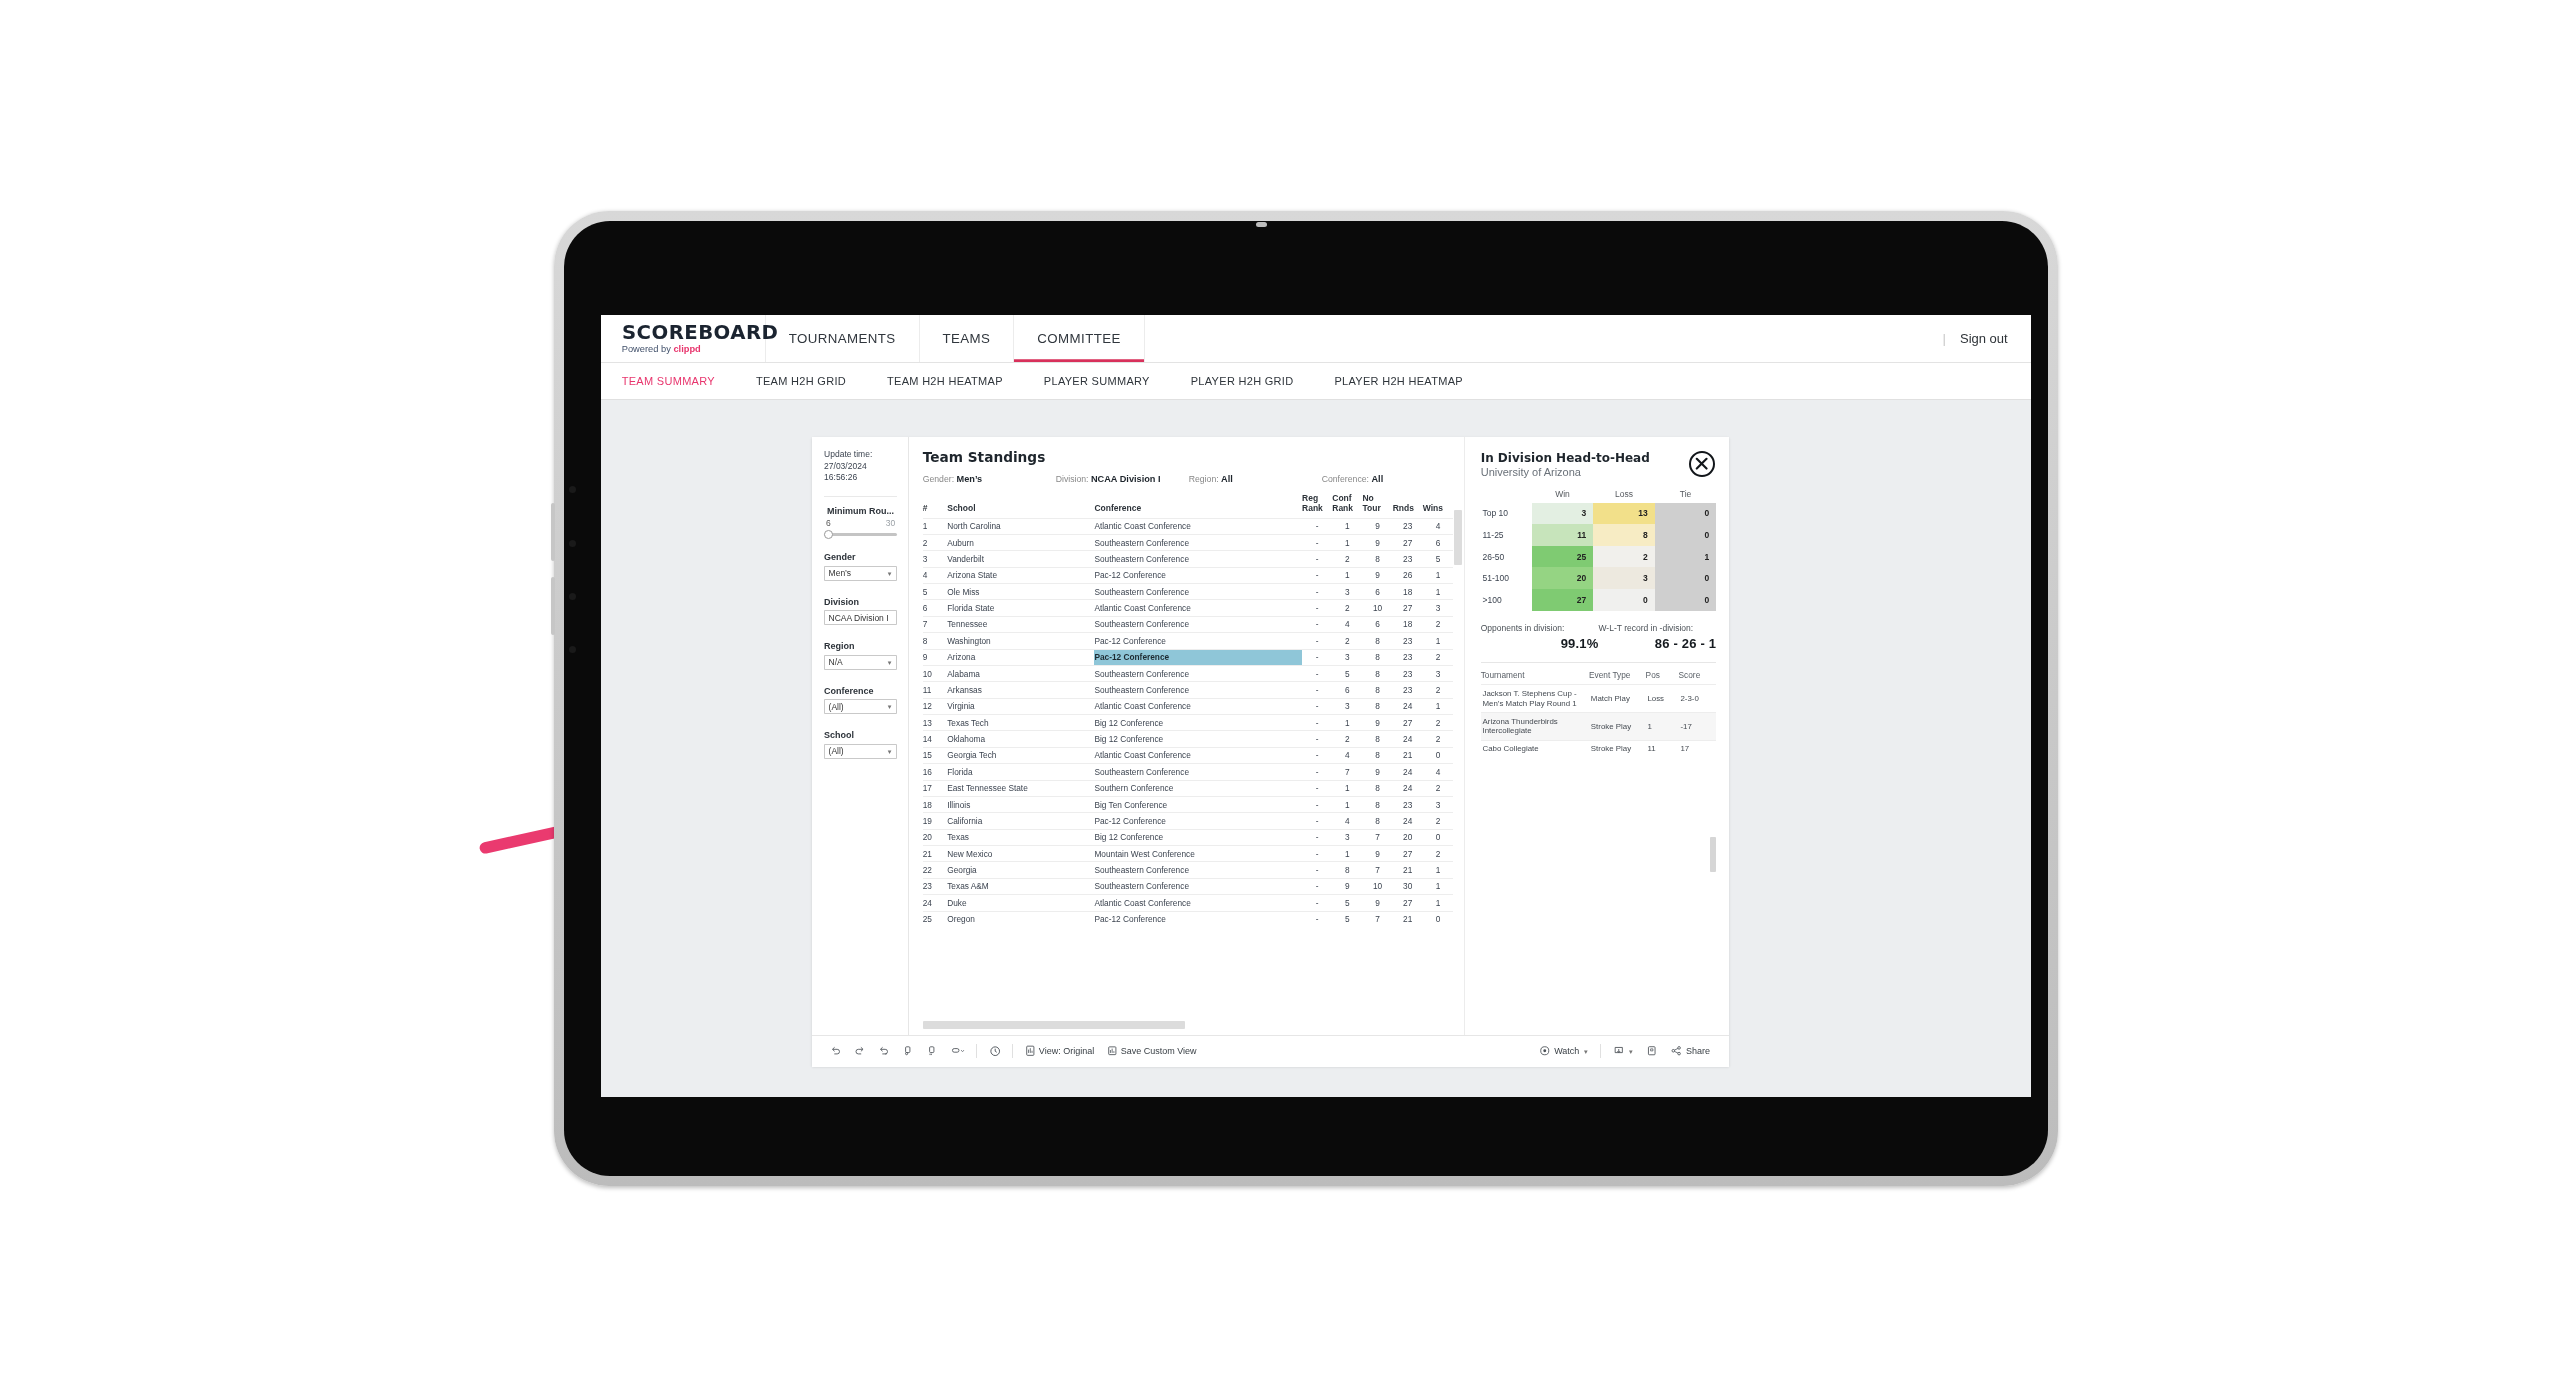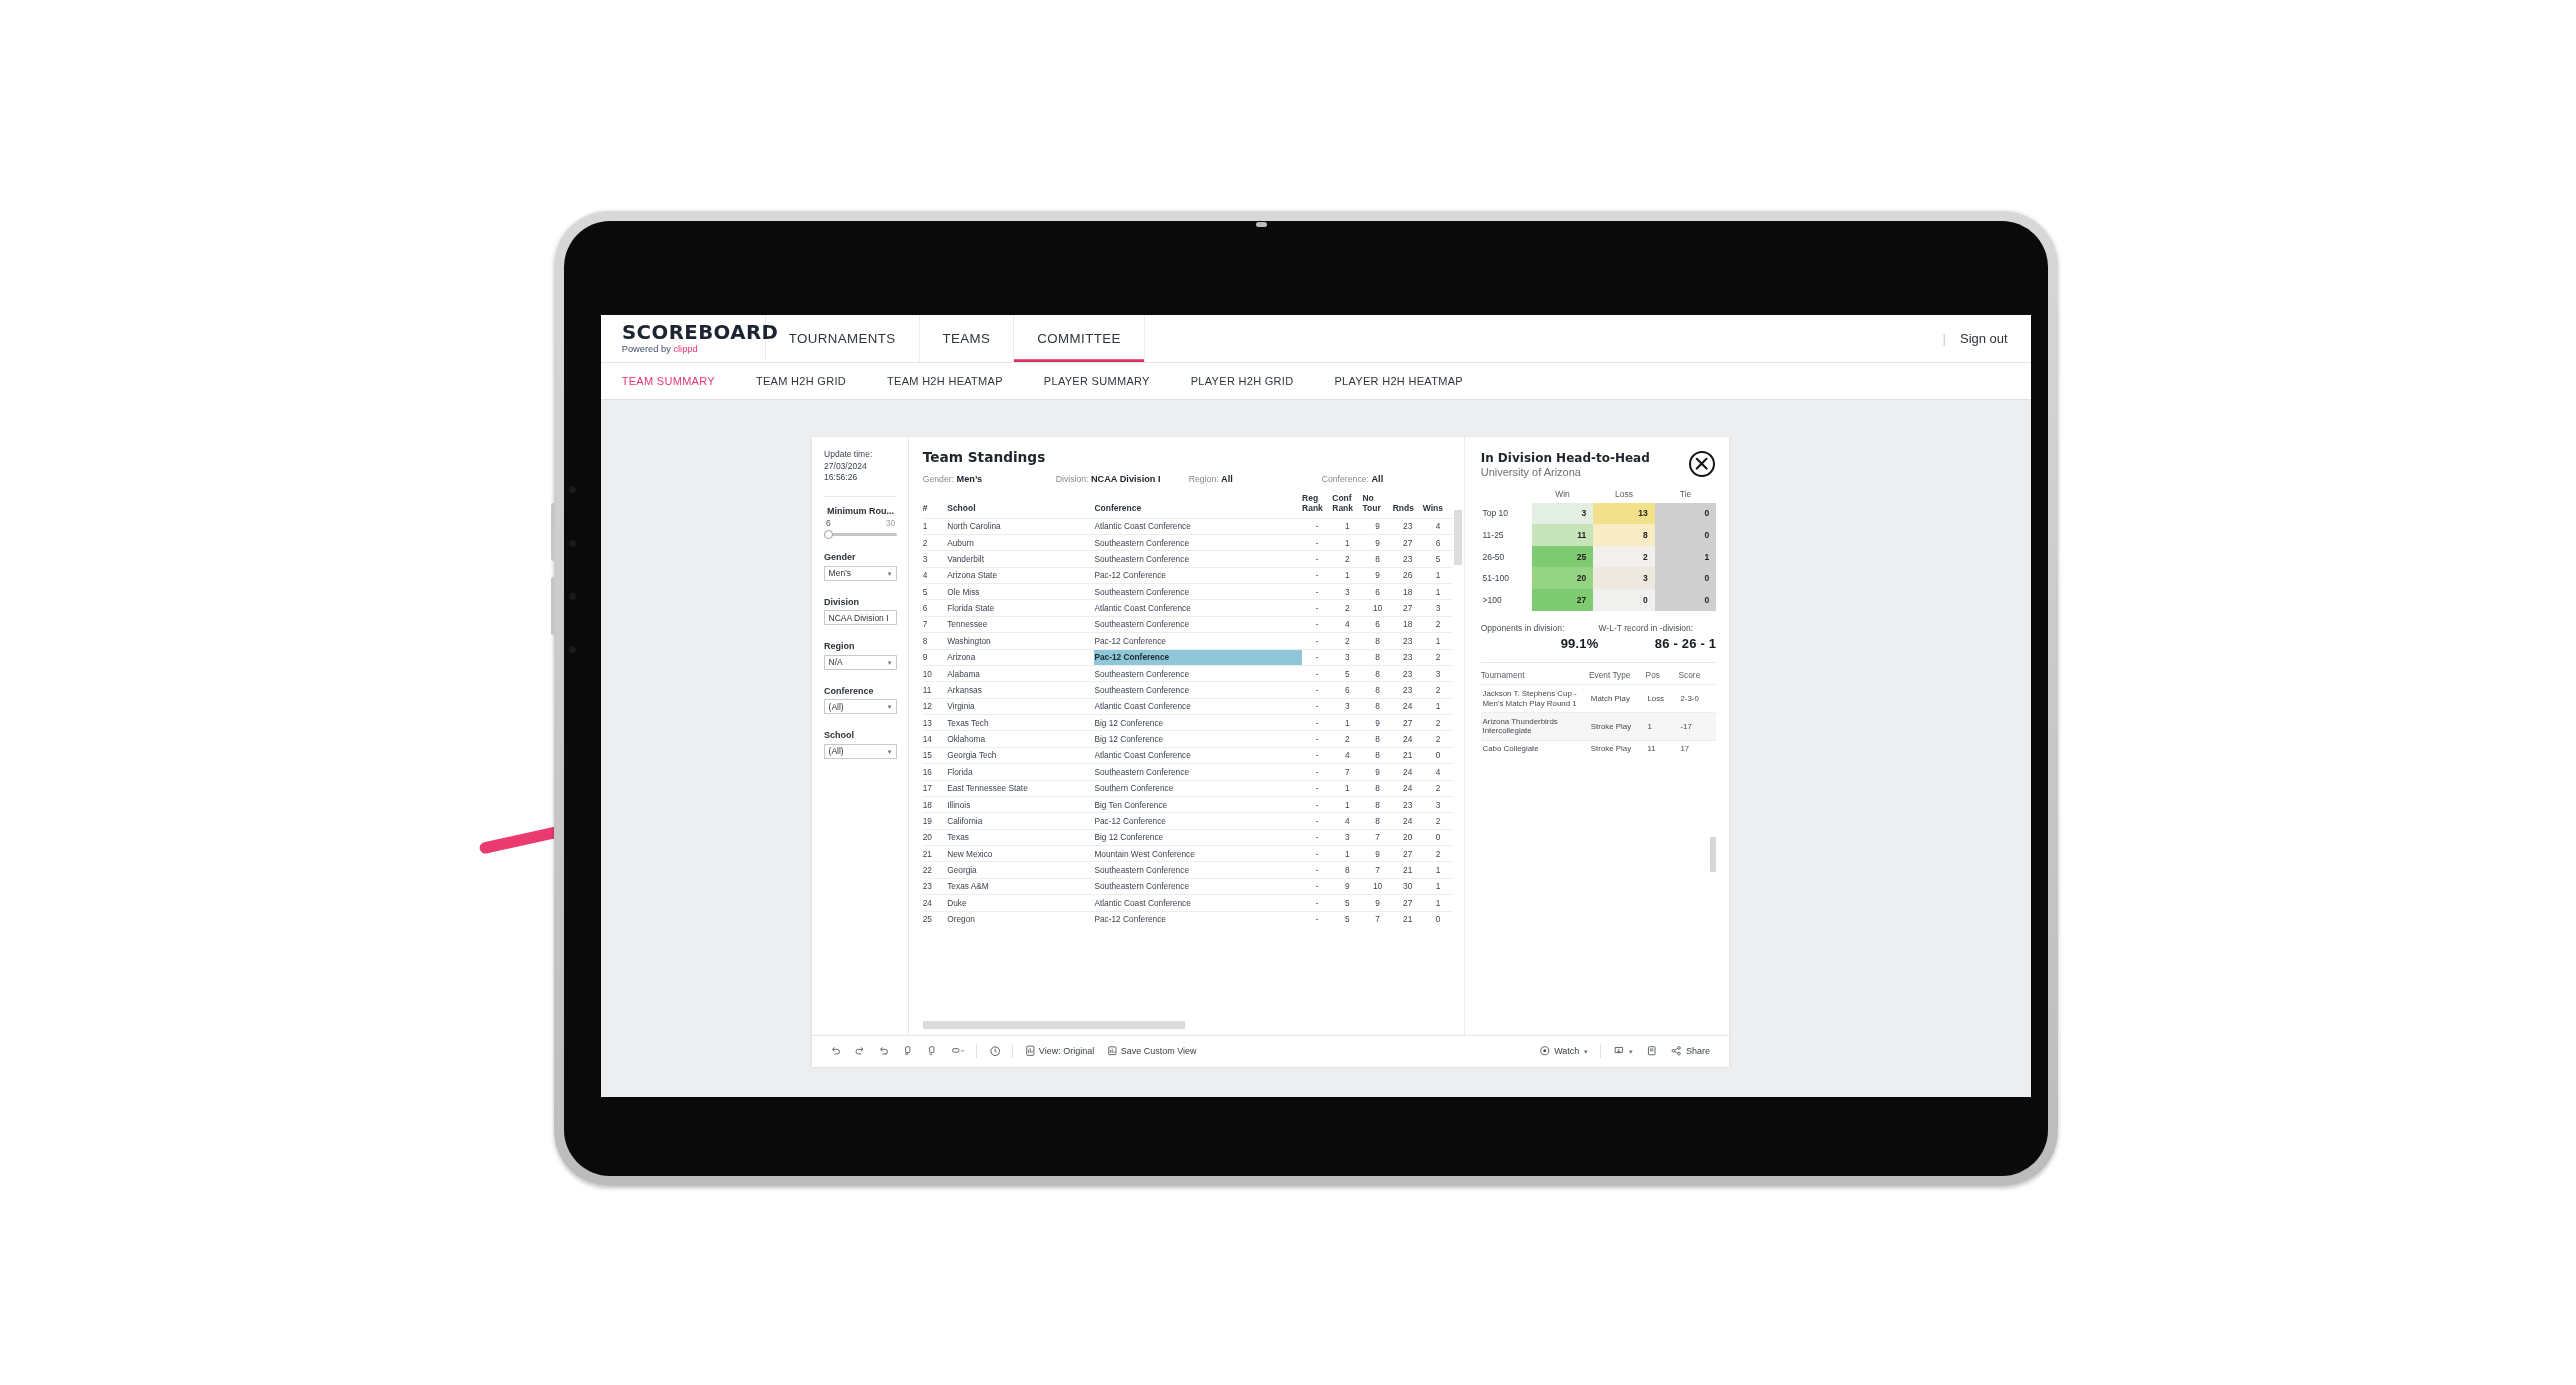--- a/index.html
+++ b/index.html
@@ -45,21 +45,21 @@
   
   #topnav {
     height: 48px; background: #fff; display: flex; align-items: stretch;
     border-bottom: 0.9px solid #e3e3e3; position: relative;
   }
   #logo-wrap { width: 165px; display:flex; flex-direction:column; justify-content:center;
     padding-left: 21px; border-right: 0.9px solid #ececec; }
   #logo-main { font-family:"DejaVu Sans", sans-serif; font-weight:700; font-size:18.6px;
     letter-spacing:0.4px; color:#1b2430; transform: scaleX(1.06); transform-origin:left;}
   #logo-sub { font-size:9.3px; color:#41506a; margin-top:0.9px; }
-  #logo-sub b { color:#e8356d; font-weight:400; }
+  #logo-sub b { color:#e8356d; font-weight:700; }
   .topitem {
     display:flex; align-items:center; padding: 0 23px; font-size:13.3px;
     color:#30363d; letter-spacing:0.4px; border-right:0.9px solid #ececec; cursor:pointer;
   }
   .topitem.active { box-shadow: inset 0 -2.7px 0 #d8315b; }
   #signout-wrap { margin-left:auto; display:flex; align-items:center; padding-right:23px; gap:14px; }
   #signout-div { color:#c8c8c8; font-size:13.3px; }
   #signout { font-size:13px; color:#2e3338; cursor:pointer; }
 
   

